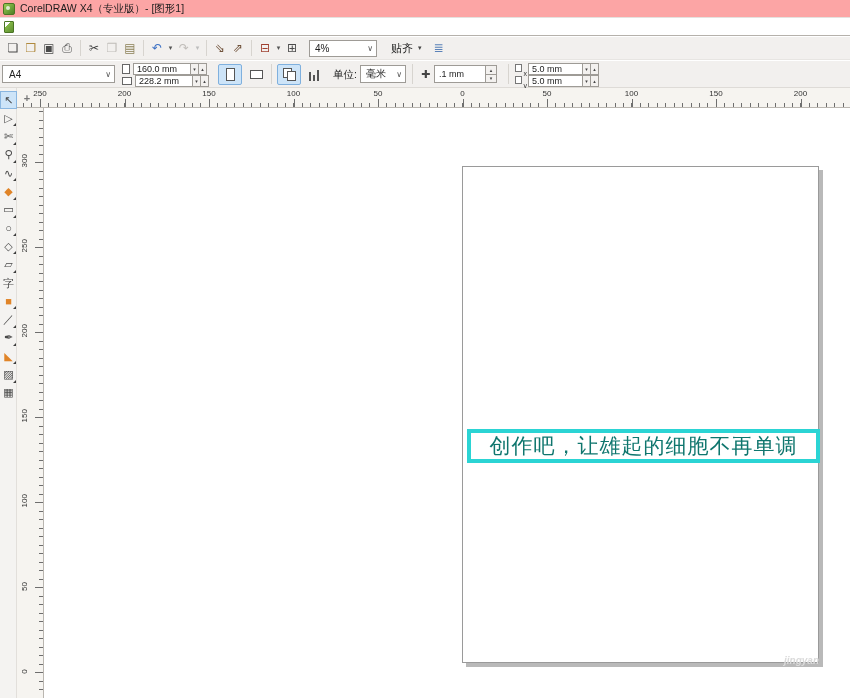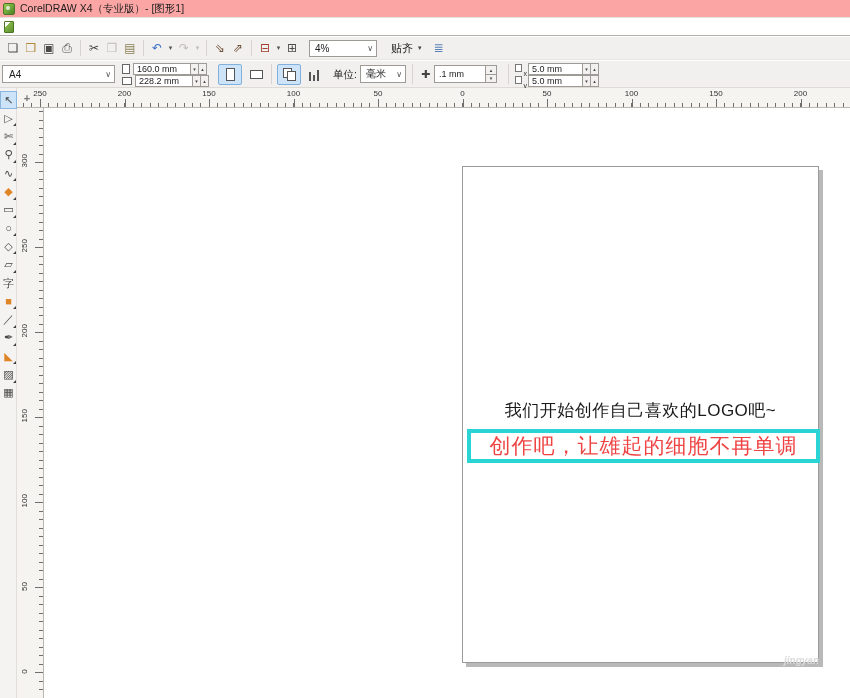--- a/index.html
+++ b/index.html
@@ -559,20 +559,19 @@
         <span class="g">▨</span>
         <span class="fly"></span>
       </div>
       <div class="tool" style="top: 295.8px;">
         <span class="g">▦</span>
       </div>
     </div>
 
   <div class="canvas">
     <div class="page"></div>
-    <div class="heading">我们开始创作自己喜欢的LOGO吧~</div>
     <div class="hl-box" style="border-color: rgb(43, 212, 212);">
-      <span class="hl-text" style="color: #ef4444;">创作吧，让雄起的细胞不再单调</span>
+      <span class="hl-text" style="color: #0f766e;">创作吧，让雄起的细胞不再单调</span>
     </div>
     <div class="watermark">jingyan</div>
   </div>
 
 </div>
 
 </body></html>

